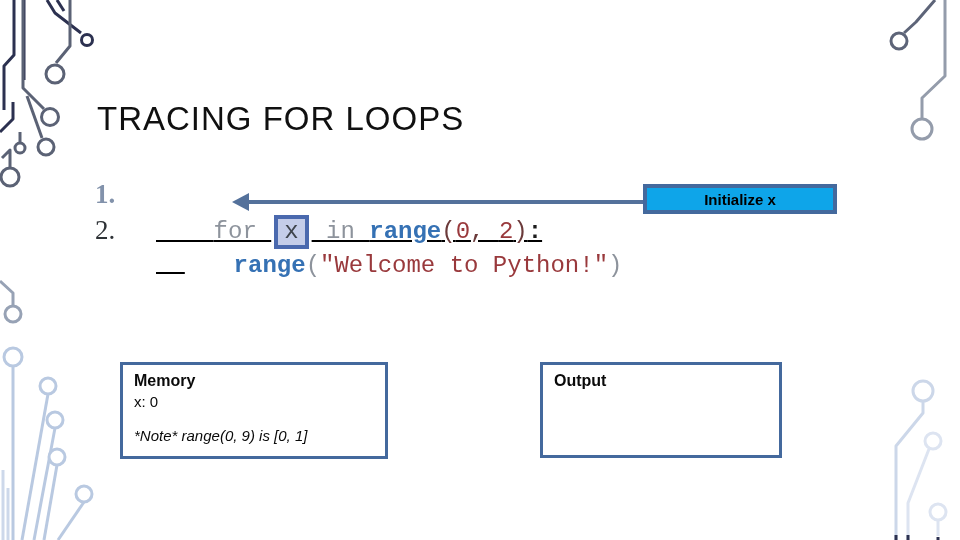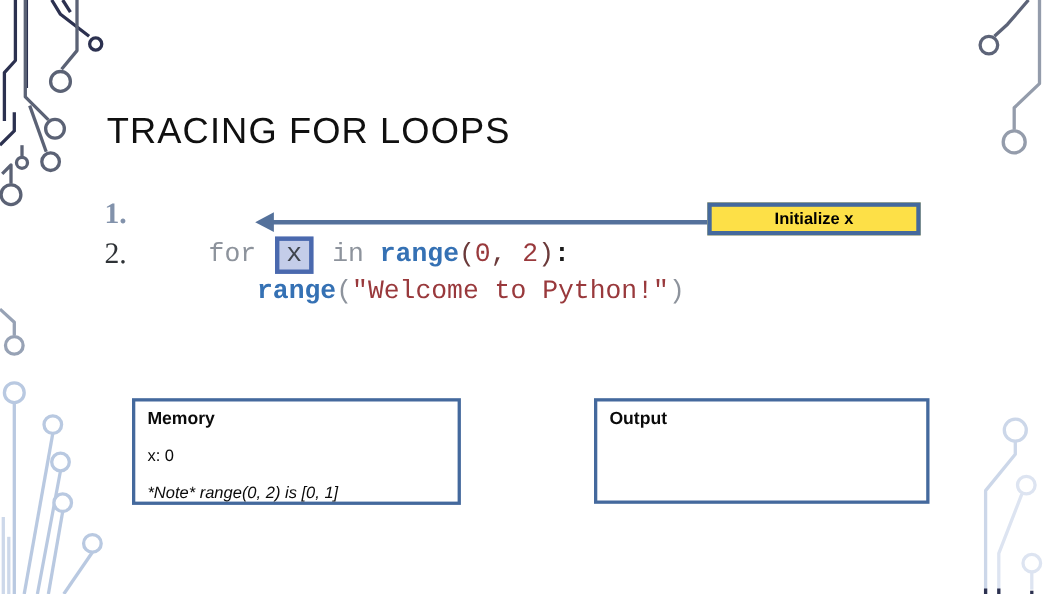--- a/index.html
+++ b/index.html
@@ -10,41 +10,41 @@
 
   .title{position:absolute;left:97px;top:86px;font-size:33px;letter-spacing:1px;
          color:#101010;font-weight:400;z-index:2;margin-top:14px;}
 
   .linenum{position:absolute;font-family:"Liberation Serif",serif;font-size:27px;z-index:2;}
   .linenum-1{left:95px;top:179px;color:#8292ab;font-weight:bold;}
   .linenum-2{left:95px;top:215px;color:#2e3236;}
 
   .codeline{position:absolute;font-family:"Liberation Mono","DejaVu Sans Mono",monospace;
             font-size:24px;line-height:30px;white-space:pre;z-index:2;}
-  .codeline-1{left:132px;top:185px;}
+  .codeline-1{left:156px;top:185px;text-decoration:underline;}
   .codeline-2{left:176px;top:221px;}
   .kw{color:#8d939c;}
   .fn{color:#3571b4;font-weight:bold;}
   .lit{color:#99393c;}
   .punct{color:#8d939c;}
   .colon{color:#1c1c1c;font-weight:bold;}
   .darkpunct{color:#6b3a3a;}
   .xbox{display:inline-block;position:relative;z-index:4;border:4px solid #4a69ae;
         background:#c4cde9;color:#3f454d;padding:0px 6px;margin:0 3px;line-height:26px;}
 
   .callout{position:absolute;left:643px;top:184px;width:194px;height:30px;box-sizing:border-box;
-           border:4px solid #44699d;background:#fde047;display:flex;align-items:center;
+           border:4px solid #44699d;background:#0ea5e9;display:flex;align-items:center;
            justify-content:center;font-size:15px;font-weight:bold;color:#000;z-index:5;}
 
   .panel{position:absolute;box-sizing:border-box;border:3px solid #44699d;background:#fff;
          padding:7px 11px;z-index:4;color:#0a0a0a;}
-  .panel-memory{left:120px;top:362px;width:299px;height:97px;}
-  .panel-output{left:540px;top:362px;width:305px;height:96px;}
+  .panel-memory{left:120px;top:362px;width:268px;height:97px;}
+  .panel-output{left:540px;top:362px;width:242px;height:96px;}
   .panel-title{font-size:16px;font-weight:bold;}
-  .mem-entry{font-size:15px;margin-top:16px;}
+  .mem-entry{font-size:15px;margin-top:3px;}
   .mem-note{font-size:15px;font-style:italic;margin-top:17px;}
 </style>
 </head>
 <body>
 
 <div class="slide">
 
   <svg class="deco" width="960" height="540" viewBox="0 0 960 540">
     <g stroke="#2c3150" stroke-width="3" fill="none" stroke-linejoin="round">
       <path d="M14,0 V55 L4,66 V110"></path>
@@ -121,20 +121,20 @@
     <polygon points="232,202 249,193 249,211" fill="#54719b"></polygon>
   </svg>
 
   <div class="callout">
     <span>Initialize x</span>
   </div>
 
   <div class="panel panel-memory">
     <div class="panel-title">Memory</div>
     <div class="mem-entry">x: 0</div>
-    <div class="mem-note">*Note* range(0, 2) is [0, 1]</div>
+    <div class="mem-note">*Note* range(0, 9) is [0, 1]</div>
   </div>
 
   <div class="panel panel-output">
     <div class="panel-title">Output</div>
   </div>
 
 </div>
 
 </body></html>

